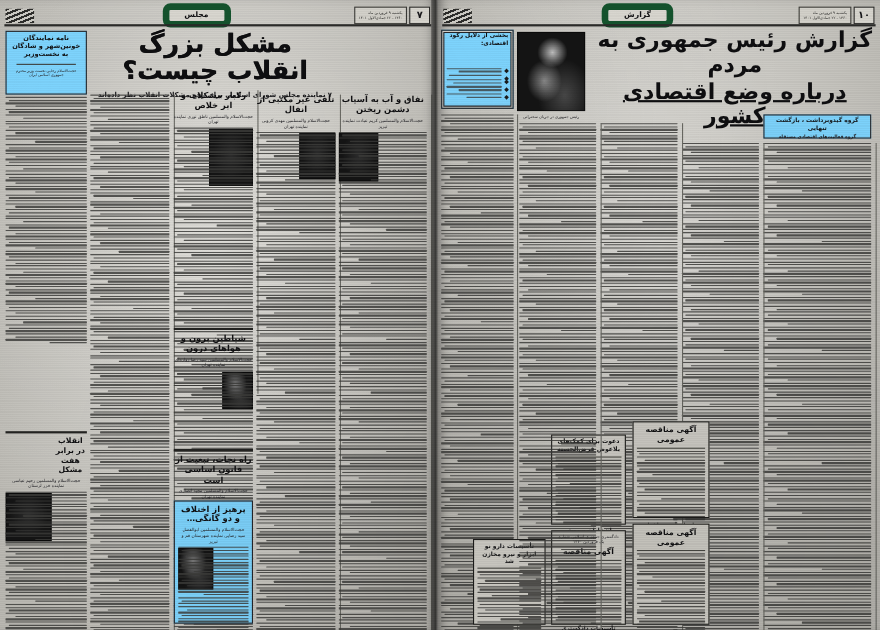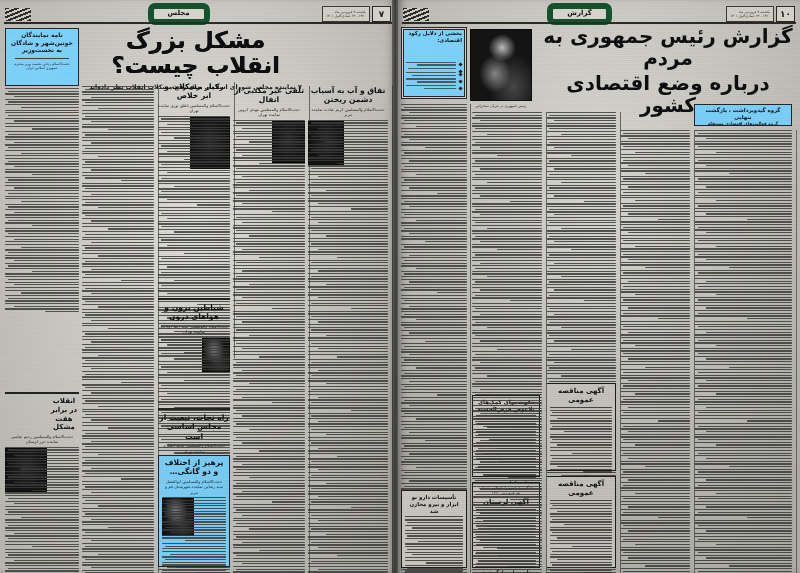--- a/index.html
+++ b/index.html
@@ -89,21 +89,21 @@
             padding:2px 2px 1px;line-height:1.25;}
   .bullets{padding:1px 4px 3px;}
   .bullets li{list-style:none;position:relative;padding-inline-start:6px;
               margin-bottom:2.5px;}
   .bullets li::before{content:"";position:absolute;inset-inline-start:0;top:1.5px;
               width:3px;height:3px;background:#1b1b1a;
               transform:rotate(45deg);}
   .bullets .txt i{height:1.3px;margin-bottom:1.5px;}
 
   .adbox{border:1px solid #1e1e1c;background:#d6d4cd;box-sizing:border-box;
-         padding:2px 3px;}
+         padding:2px 3px;margin-left:29px;}
   .adbox .boxtitle{font-size:7px;padding:1px 0 2px;}
   .adsign{font-size:5px;font-weight:bold;text-align:center;color:#141416;
           margin-top:2px;line-height:1.2;}
 
   .hr-thick{height:2px;background:#232321;}
   .hr-thin{height:1px;background:#4c4c47;}
 
   .cap{font-size:3.6px;text-align:center;color:#2a2a2c;line-height:1.25;margin-top:1px;}
 </style>
 </head>
@@ -626,21 +626,21 @@
           <i class="s4"></i>
           <i class="s1"></i>
           <i class="s2"></i>
           <i class="s1"></i>
           <i class="s1"></i>
       </div>
     </div>
 
     <div style="position:absolute;left:158px;top:408px;width:72px;padding-inline-start:4px;">
       <div class="hr-thick"></div>
-      <div class="subhead" style="margin-top:3px;">راه نجات، تبعیت از مجلس اساسی است</div>
+      <div class="subhead" style="margin-top:3px;">راه نجات، تبعیت از قانون اساسی است</div>
       <div class="byline">حجت‌الاسلام والمسلمین مجید انصاری نماینده تهران</div>
       <div class="photo" style="width:30px;height:36px;float:right;margin:1px 0 2px 3px;"></div>
       <div class="txt dense">
         <i class="s1"></i>
           <i class="s2"></i>
           <i class="s1"></i>
           <i class="s3"></i>
           <i class="s1"></i>
           <i class="s1"></i>
         <i class="s2"></i>
@@ -1091,21 +1091,21 @@
       </div>
       <div class="mh-spacer"></div>
       <div class="section-tag">گزارش</div>
       <div class="mh-spacer"></div>
       <div class="mh-logo"></div>
     </div>
     <div class="mh-rule" style="top:22px;left:4px;right:4px;"></div>
 
     <div style="position:absolute;left:145px;width:250px;top:26px;">
       <div class="hl hl-main2">گزارش رئیس جمهوری به مردم</div>
-      <div class="hl hl-main2" style="margin-top:4px;">درباره وضع اقتصادی کشور</div>
+      <div class="hl hl-main2" style="margin-top:4px;text-decoration:underline;">درباره وضع اقتصادی کشور</div>
     </div>
 
     <div style="position:absolute;left:72px;top:27px;width:62px;">
       <div class="photo" style="width:62px;height:72px;background-image:
             radial-gradient(circle at 52% 26%,rgba(255,255,255,.72),rgba(255,255,255,0) 22%),
             radial-gradient(ellipse at 40% 62%,rgba(255,255,255,.48),rgba(255,255,255,0) 30%),
             radial-gradient(ellipse at 70% 80%,rgba(255,255,255,.22),rgba(255,255,255,0) 40%);"></div>
       <div class="cap">رئیس جمهوری در جریان سخنرانی</div>
     </div>
 
@@ -1762,21 +1762,21 @@
           <i class="s1"></i>
           <i class="s1"></i>
           <i class="s3"></i>
           <i class="s6"></i>
       </div>
       <div class="adsign">انتشارات سروش</div>
     </div>
 
     <div class="adbox" style="position:absolute;left:74px;top:482px;width:68px;height:86px;">
       <div class="byline" style="font-size:3.8px;">دادگستری جمهوری اسلامی شماره یک فروردین ۱۳۶۰</div>
-      <div class="boxtitle">آگهی لرستان</div>
+      <div class="boxtitle">آگهی مناقصه</div>
       <div class="hr-thin"></div>
       <div class="txt dense" style="margin-top:2px;">
         <i class="s1"></i>
           <i class="s2"></i>
           <i class="s1"></i>
           <i class="s3"></i>
           <i class="s1"></i>
           <i class="s1"></i>
         <i class="s2"></i>
           <i class="s1"></i>

